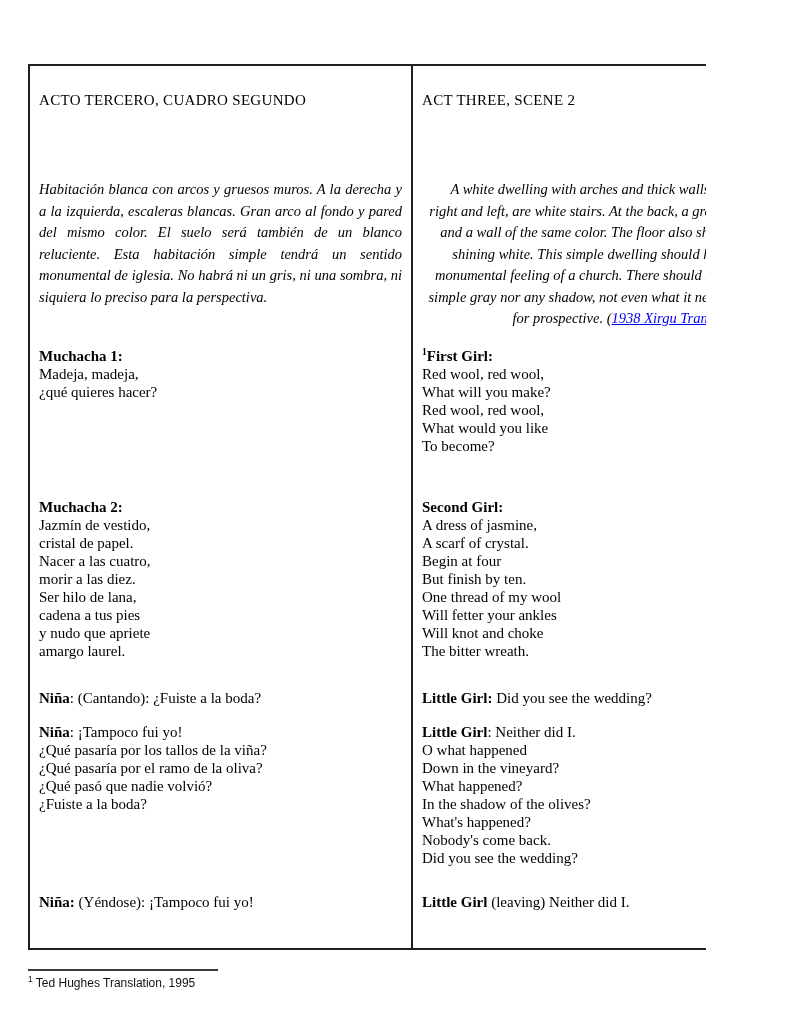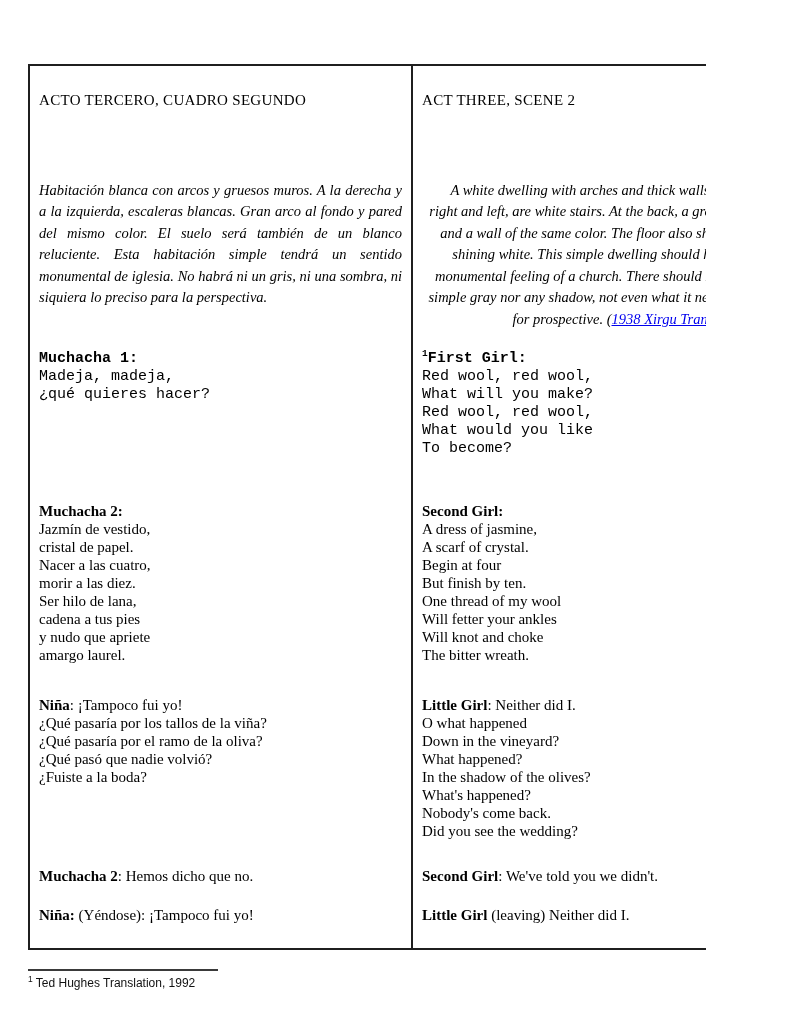--- a/index.html
+++ b/index.html
@@ -17,36 +17,36 @@
     border: 2px solid #1f1f1f;
     box-sizing: border-box;
     display: table; table-layout: fixed;
     font-size: 15px;
   }
   .trow  { display: table-row; }
   .tcell { display: table-cell; vertical-align: top; padding: 0 9px; }
   .tcell.es { width: 363px; }
   .tcell.en { border-left: 2px solid #1f1f1f; }
   .trow.first .tcell { padding-top: 25px; }
-  .trow.last  .tcell { padding-bottom: 22px; }
+  .trow.last  .tcell { padding-bottom: 34px; }
 
   .heading { line-height: 18px; letter-spacing: 0.3px; }
   .stage   { font-style: italic; font-size: 14.5px; line-height: 21.5px; margin: 0; text-align: right; }
   .tcell.es .stage { text-align: justify; }
   .line    { line-height: 18px; }
   .verse   { line-height: 18px; white-space: pre-line; }
   .speaker { font-weight: bold; }
   sup.ref  { font-size: 9.5px; font-weight: bold; vertical-align: super; line-height: 0; }
 
   a.xlink { color: #0000ee; text-decoration: underline; cursor: pointer; }
 
   
   .mb19 { margin-bottom: 19px; }
   .mb7  { margin-bottom: 7px; margin-top: 48px;  }
-  .mb36 { margin-bottom: 36px; font-family: Liberation Mono, monospace; }
+  .mb36 { margin-bottom: 36px; }
   .mb20 { margin-bottom: 20px; }
   .mb15 { margin-bottom: 15px; }
   .mb18 { margin-bottom: 18px; }
   .mb0  { margin-bottom: 0; }
 
   .footnote-rule {
     position: absolute; left: 28px; top: 969px;
     width: 190px; height: 2px; background: #3a3a3a;
   }
   .footnote {
@@ -123,20 +123,28 @@
 Begin at four
 But finish by ten.
 One thread of my wool
 Will fetter your ankles
 Will knot and choke
 The bitter wreath.</div>
         </div>
       </div>
     </div>
 
+    <div class="trow">
+      <div class="tcell es">
+        <div class="line mb15"><span class="speaker">Niña</span><span>: (Cantando): ¿Fuiste a la boda?</span></div>
+      </div>
+      <div class="tcell en">
+        <div class="line mb15"><span class="speaker">Little Girl:</span><span> Did you see the wedding?</span></div>
+      </div>
+    </div>
 
 
     <div class="trow">
       <div class="tcell es">
         <div class="mb18">
           <div class="line"><span class="speaker">Niña</span><span>: ¡Tampoco fui yo!</span></div>
           <div class="verse">¿Qué pasaría por los tallos de la viña?
 ¿Qué pasaría por el ramo de la oliva?
 ¿Qué pasó que nadie volvió?
 ¿Fuiste a la boda?</div>
@@ -149,36 +157,28 @@
 Down in the vineyard?
 What happened?
 In the shadow of the olives?
 What's happened?
 Nobody's come back.
 Did you see the wedding?</div>
         </div>
       </div>
     </div>
 
-    <div class="trow">
-      <div class="tcell es">
-        <div class="line mb18"><span class="speaker">Muchacha 2</span><span>: Hemos dicho que no.</span></div>
-      </div>
-      <div class="tcell en">
-        <div class="line mb18"><span class="speaker">Second Girl</span><span>: We've told you we didn't.</span></div>
-      </div>
-    </div>
 
     <div class="trow last">
       <div class="tcell es">
         <div class="line mb0"><span class="speaker">Niña:</span><span> (Yéndose): ¡Tampoco fui yo!</span></div>
       </div>
       <div class="tcell en">
         <div class="line mb0"><span class="speaker">Little Girl</span><span> (leaving) Neither did I.</span></div>
       </div>
     </div>
 
   </div>
 
   <div class="footnote-rule"></div>
-  <div class="footnote"><sup>1</sup><span> Ted Hughes Translation, 1992</span></div>
+  <div class="footnote"><sup>1</sup><span> Ted Hughes Translation, 1995</span></div>
 
 </div>
 
 </body></html>

